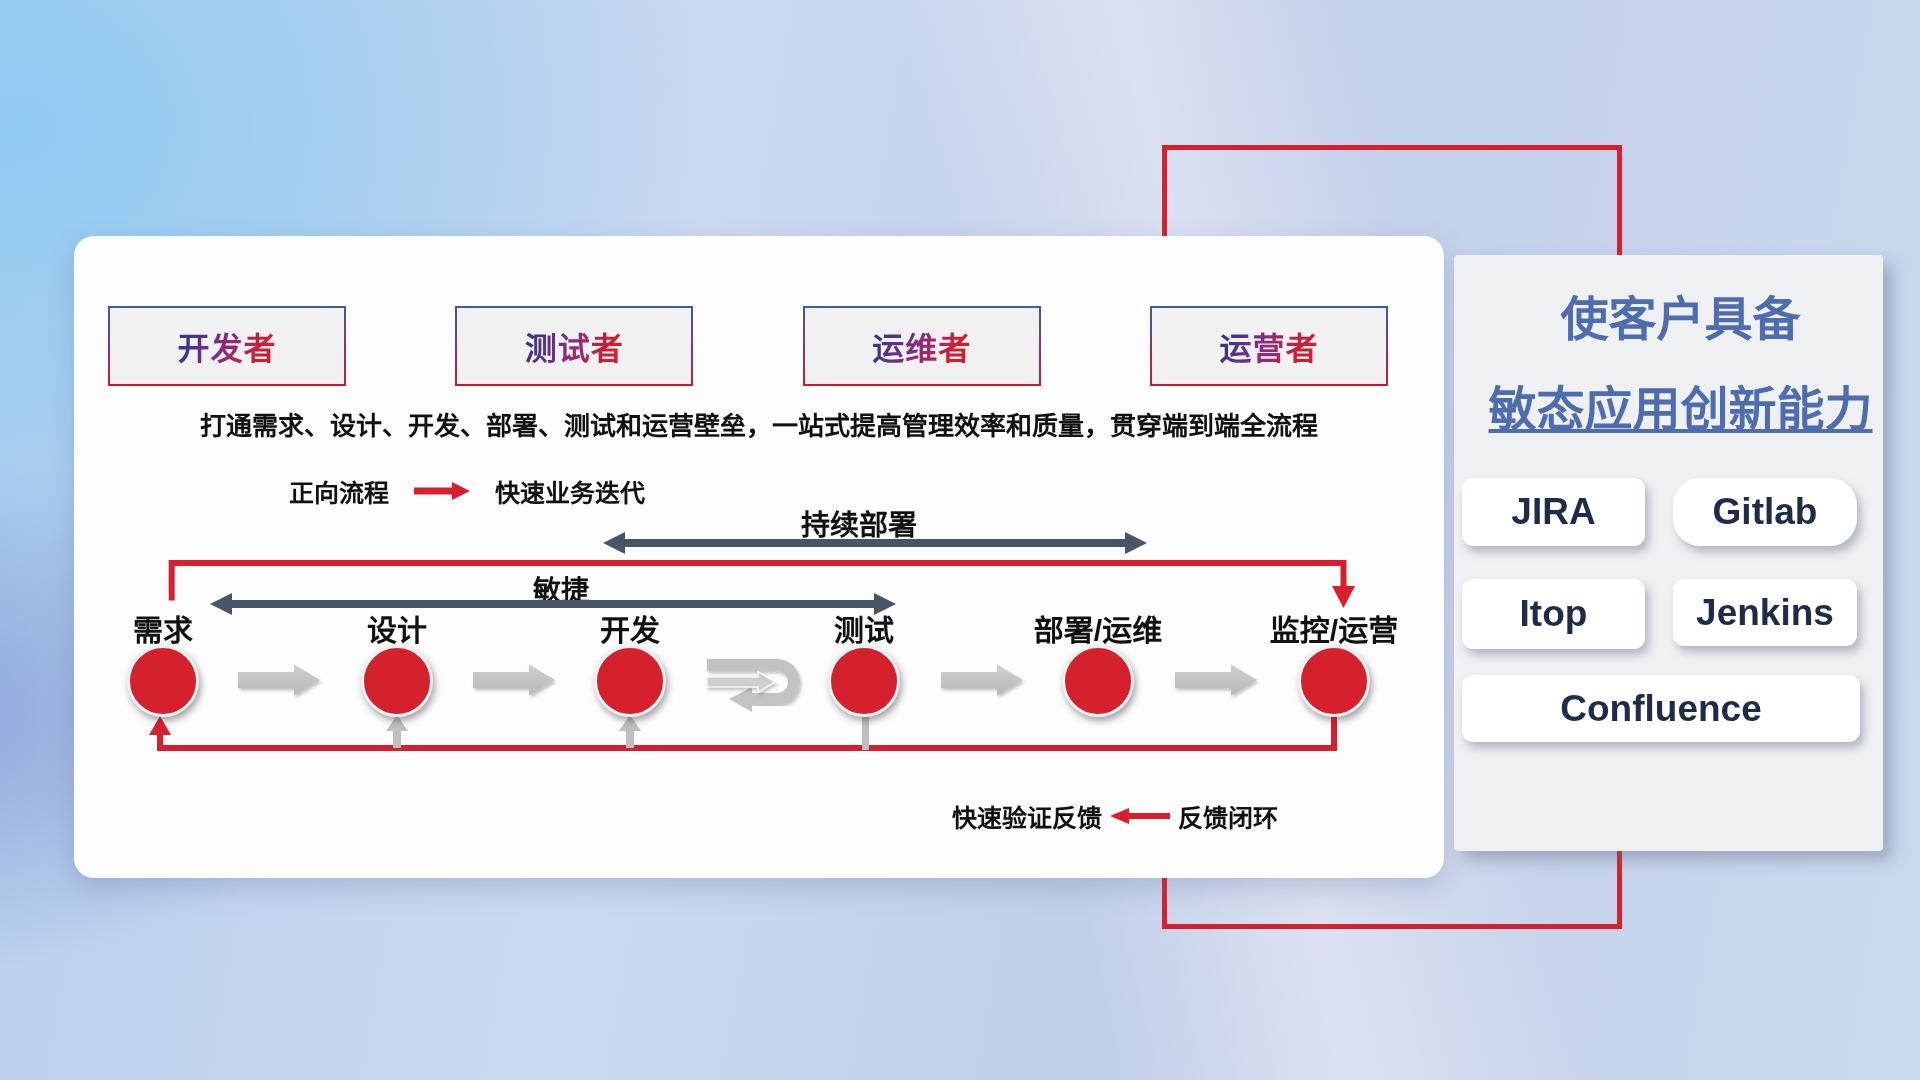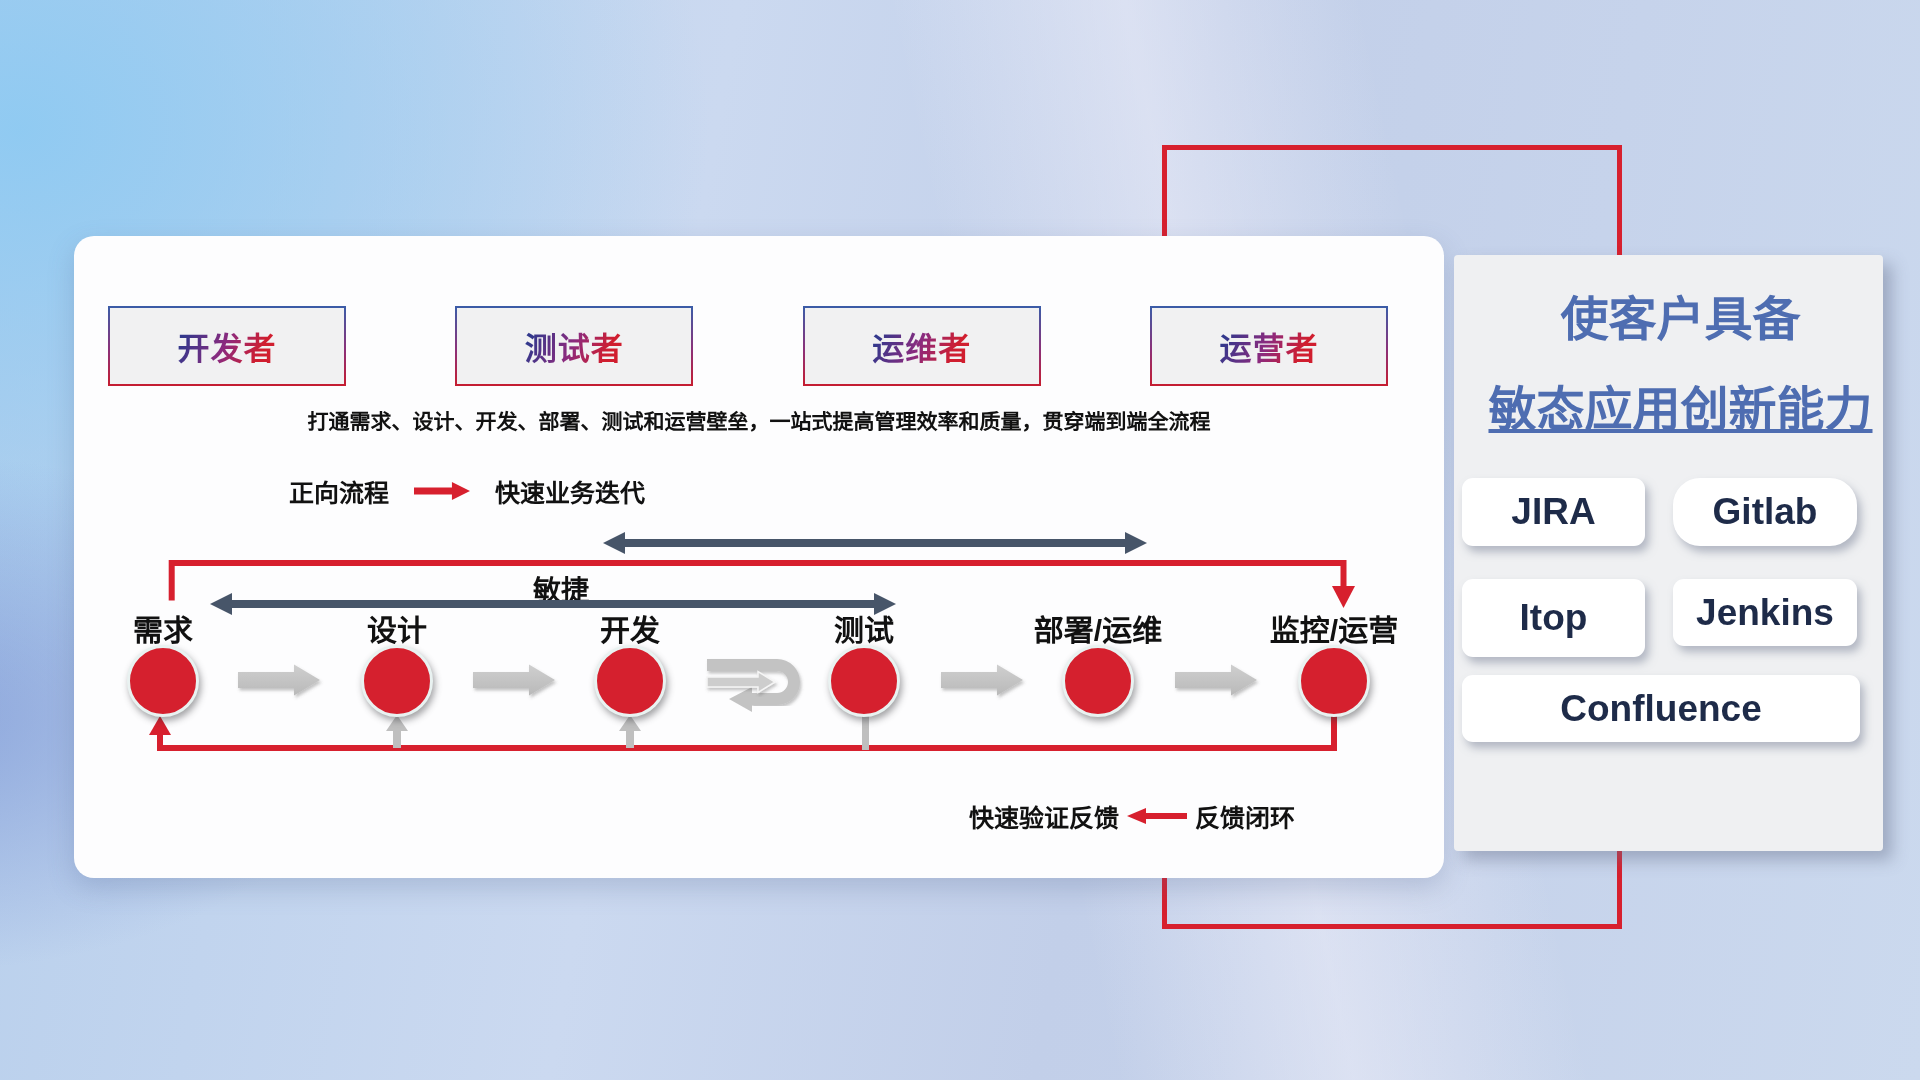--- a/index.html
+++ b/index.html
@@ -36,32 +36,32 @@
     display:flex; align-items:center; justify-content:center;
   }
   .role-box span {
     font-size:32px; font-weight:700; letter-spacing:1px;
     background:linear-gradient(115deg,#32388c 10%, #8c2a7e 48%, #d01e2f 80%);
     -webkit-background-clip:text; background-clip:text; color:transparent;
   }
   
   .desc {
     position:absolute; left:0; top:169px; width:100%;
-    text-align:center; font-size:21px; font-weight:700; color:#111;
+    text-align:center; font-size:26px; font-weight:700; color:#111;
   }
   
   .legend-forward {
     position:absolute; left:215px; top:240px; height:30px;
     display:flex; align-items:center; gap:25px;
     font-size:25px; font-weight:700; color:#111;
   }
   .legend-feedback {
     position:absolute; left:878px; top:565px; height:30px;
     display:flex; align-items:center; gap:8px;
-    font-size:25px; font-weight:700; color:#111;margin-left:17px;
+    font-size:25px; font-weight:700; color:#111;
   }
   .cd-label {
     position:absolute; left:685px; top:265px; width:200px; text-align:center;
     font-size:29px; font-weight:700; color:#111;
   }
   .agile-label {
     position:absolute; left:387px; top:332px; width:200px; text-align:center;
     font-size:28px; font-weight:700; color:#111;
   }
   
@@ -90,21 +90,21 @@
   .panel-title1 { top:41px; }
   .panel-title2 { top:131px;text-decoration:underline; }
   .tool-btn {
     position:absolute; background:#fff; border-radius:11px;
     box-shadow:4px 6px 9px rgba(120,128,150,0.5);
     display:flex; align-items:center; justify-content:center;
     font-size:37px; font-weight:700; color:#1e2b49;
   }
   .tool-jira       { left:8px;   top:223px; width:183px; height:68px; }
   .tool-gitlab     { left:219px; top:223px; width:184px; height:68px;border-radius:27px; }
-  .tool-itop       { left:8px;   top:324px; width:183px; height:78px; }
+  .tool-itop       { left:8px;   top:324px; width:183px; height:70px; }
   .tool-jenkins    { left:219px; top:324px; width:184px; height:67px; }
   .tool-confluence { left:8px;   top:420px; width:398px; height:67px; }
 </style>
 </head>
 <body>
 
 <div class="red-frame"></div>
 
 <div class="card">
 
@@ -126,20 +126,21 @@
   <div class="desc">打通需求、设计、开发、部署、测试和运营壁垒，一站式提高管理效率和质量，贯穿端到端全流程</div>
 
   <div class="legend-forward">
     <span>正向流程</span>
     <svg width="56" height="20" viewBox="0 0 62 20" preserveAspectRatio="none">
       <path d="M0 6.5 H42 V1 L62 10 L42 19 V13.5 H0 Z" fill="#d7202e"></path>
     </svg>
     <span>快速业务迭代</span>
   </div>
 
+  <div class="cd-label">持续部署</div>
   <div class="agile-label">敏捷</div>
 
   <svg class="flow-svg" viewBox="0 0 1370 642">
 
     <g fill="#475569">
       <rect x="549" y="303" width="504" height="8"></rect>
       <path d="M551 296 L529 307 L551 318 Z"></path>
       <path d="M1051 296 L1073 307 L1051 318 Z"></path>
     </g>
 

